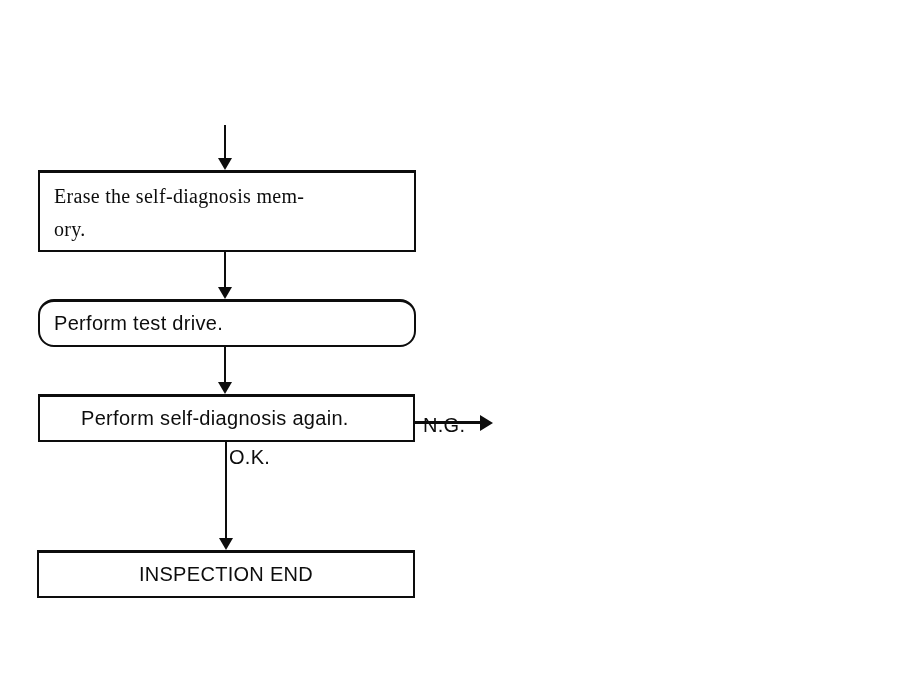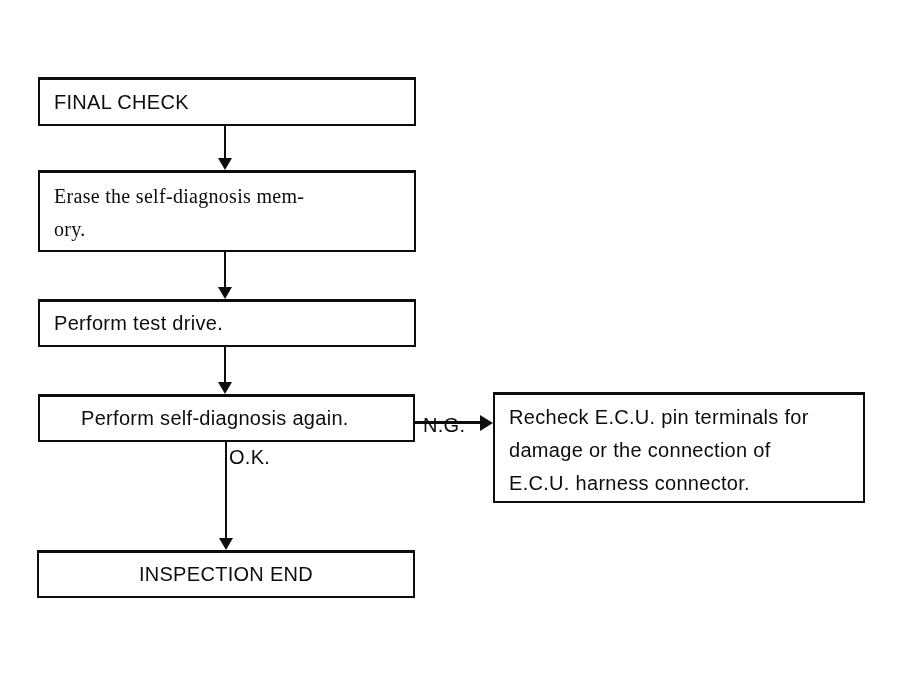--- a/index.html
+++ b/index.html
@@ -31,21 +31,21 @@
     display: flex;
     align-items: center;
     padding: 0 14px;
   }
   .label {
     white-space: pre-line;
     line-height: 33px;
   }
   .box-final-check    { left: 38px;  top: 77px;  width: 378px; height: 49px; }
   .box-erase          { left: 38px;  top: 170px; width: 378px; height: 82px; align-items: flex-start; padding-top: 7px; font-family: Liberation Serif, serif; }
-  .box-test-drive     { left: 38px;  top: 299px; width: 378px; height: 48px; }
+  .box-test-drive     { left: 38px;  top: 299px; width: 378px; height: 48px; border-radius: 16px; }
   .box-self-diagnosis { left: 38px;  top: 394px; width: 377px; height: 48px; padding-left: 41px; }
   .box-recheck        { left: 493px; top: 392px; width: 372px; height: 111px; align-items: flex-start; padding-top: 6px; }
   .box-inspection-end { left: 37px;  top: 550px; width: 378px; height: 48px; justify-content: center; padding: 12px; }
   
   .varrow {
     position: absolute;
     width: 14px;
     display: flex;
     flex-direction: column;
     align-items: center;
@@ -79,23 +79,20 @@
   
   .edge-label { position: absolute; line-height: 22px; }
   .ng-label { left: 423px; top: 394px; margin-top: 20px; }
   .ok-label { left: 229px; top: 446px; }
 </style>
 </head>
 <body>
 
 <div class="canvas">
 
-  <div class="node box-final-check">
-    <span class="label">FINAL CHECK</span>
-  </div>
 
   <div class="varrow arrow-1">
     <div class="shaft"></div>
     <div class="head-down"></div>
   </div>
 
   <div class="node box-erase">
     <span class="label">Erase the self-diagnosis mem-
 ory.</span>
   </div>
@@ -118,25 +115,20 @@
     <span class="label">Perform self-diagnosis again.</span>
   </div>
 
   <span class="edge-label ng-label">N.G.</span>
 
   <div class="harrow">
     <div class="shaft"></div>
     <div class="head-right"></div>
   </div>
 
-  <div class="node box-recheck">
-    <span class="label">Recheck E.C.U. pin terminals for
-damage or the connection of
-E.C.U. harness connector.</span>
-  </div>
 
   <span class="edge-label ok-label">O.K.</span>
 
   <div class="varrow arrow-4">
     <div class="shaft"></div>
     <div class="head-down"></div>
   </div>
 
   <div class="node box-inspection-end">
     <span class="label">INSPECTION END</span>

